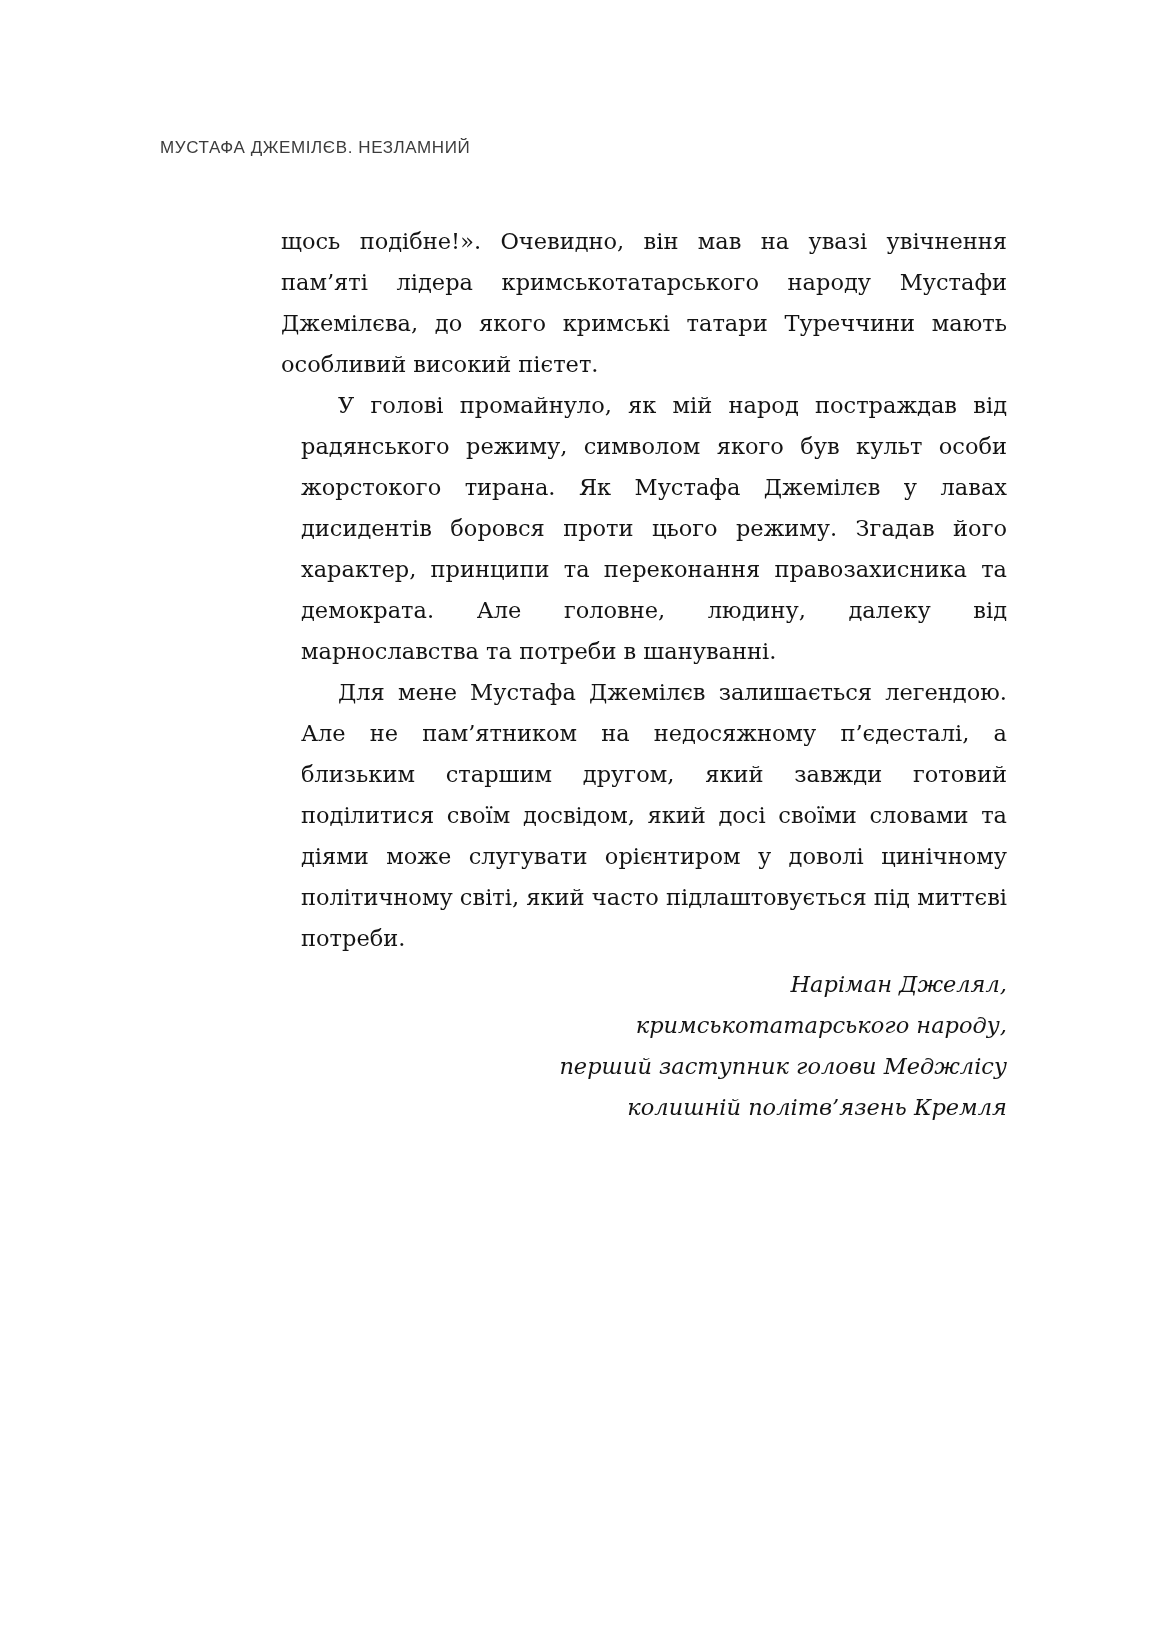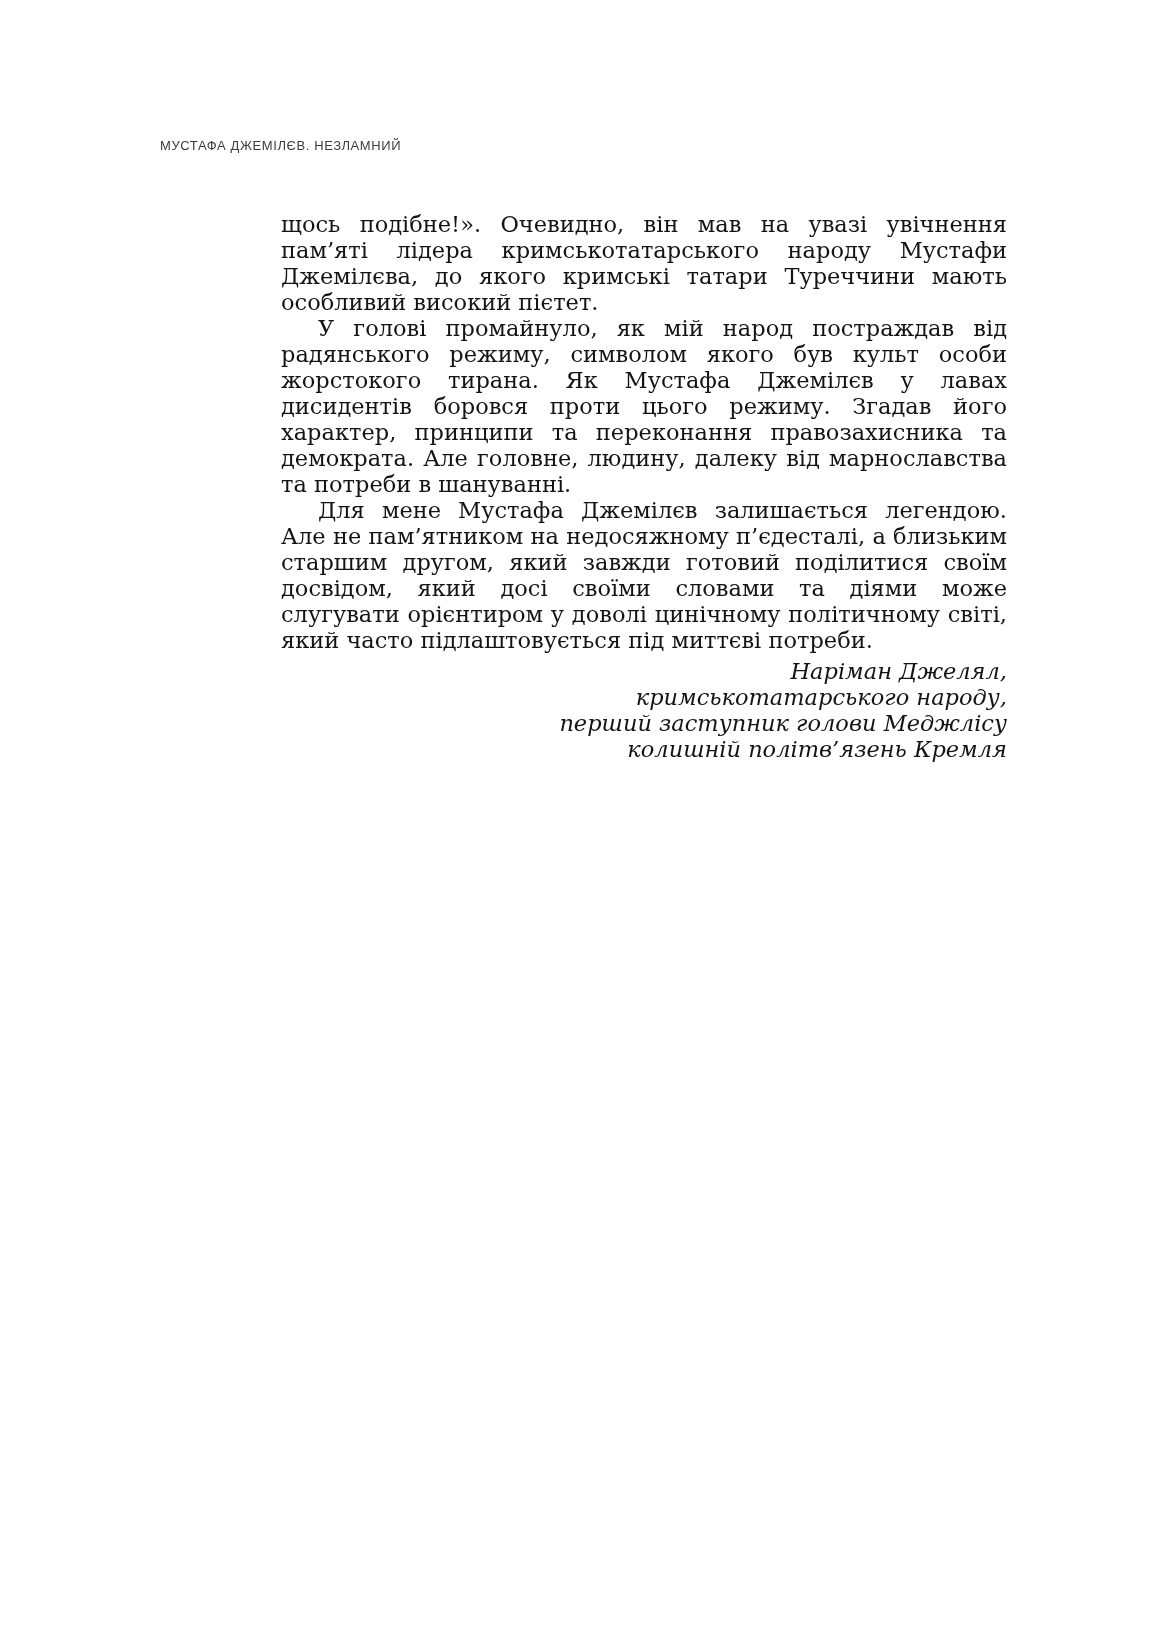--- a/index.html
+++ b/index.html
@@ -13,44 +13,45 @@
     height: 1630px;
     margin: 0 auto;
     background: #ffffff;
     overflow: hidden;
   }
   .running-header {
     position: absolute;
     left: 160px;
     top: 138px;
     font-family: "Liberation Sans", "DejaVu Sans", sans-serif;
-    font-size: 13px;
+    font-size: 17px;
     font-weight: 400;
     letter-spacing: 0.6px;
     color: #3c3c3c;
     text-transform: uppercase;
     white-space: nowrap;
   }
   .text-block {
     position: absolute;
     left: 281px;
-    top: 211px;
+    top: 221px;
     width: 726px;
     font-family: "DejaVu Serif", "Liberation Serif", serif;
     font-size: 22.5px;
-    line-height: 26px;
+    line-height: 41px;
     color: #141414;
     text-align: justify;
   }
   .text-block p {
     margin: 0;
     padding: 0;
   }
   .text-block p.indent {
     text-indent: 37px;
+    margin-left: 20px;
   }
   .signature {
     margin-top: 5px;
     text-align: right;
     font-style: italic;
     color: #141414;
   }
   .signature .sig-line {
     display: block;
   }

